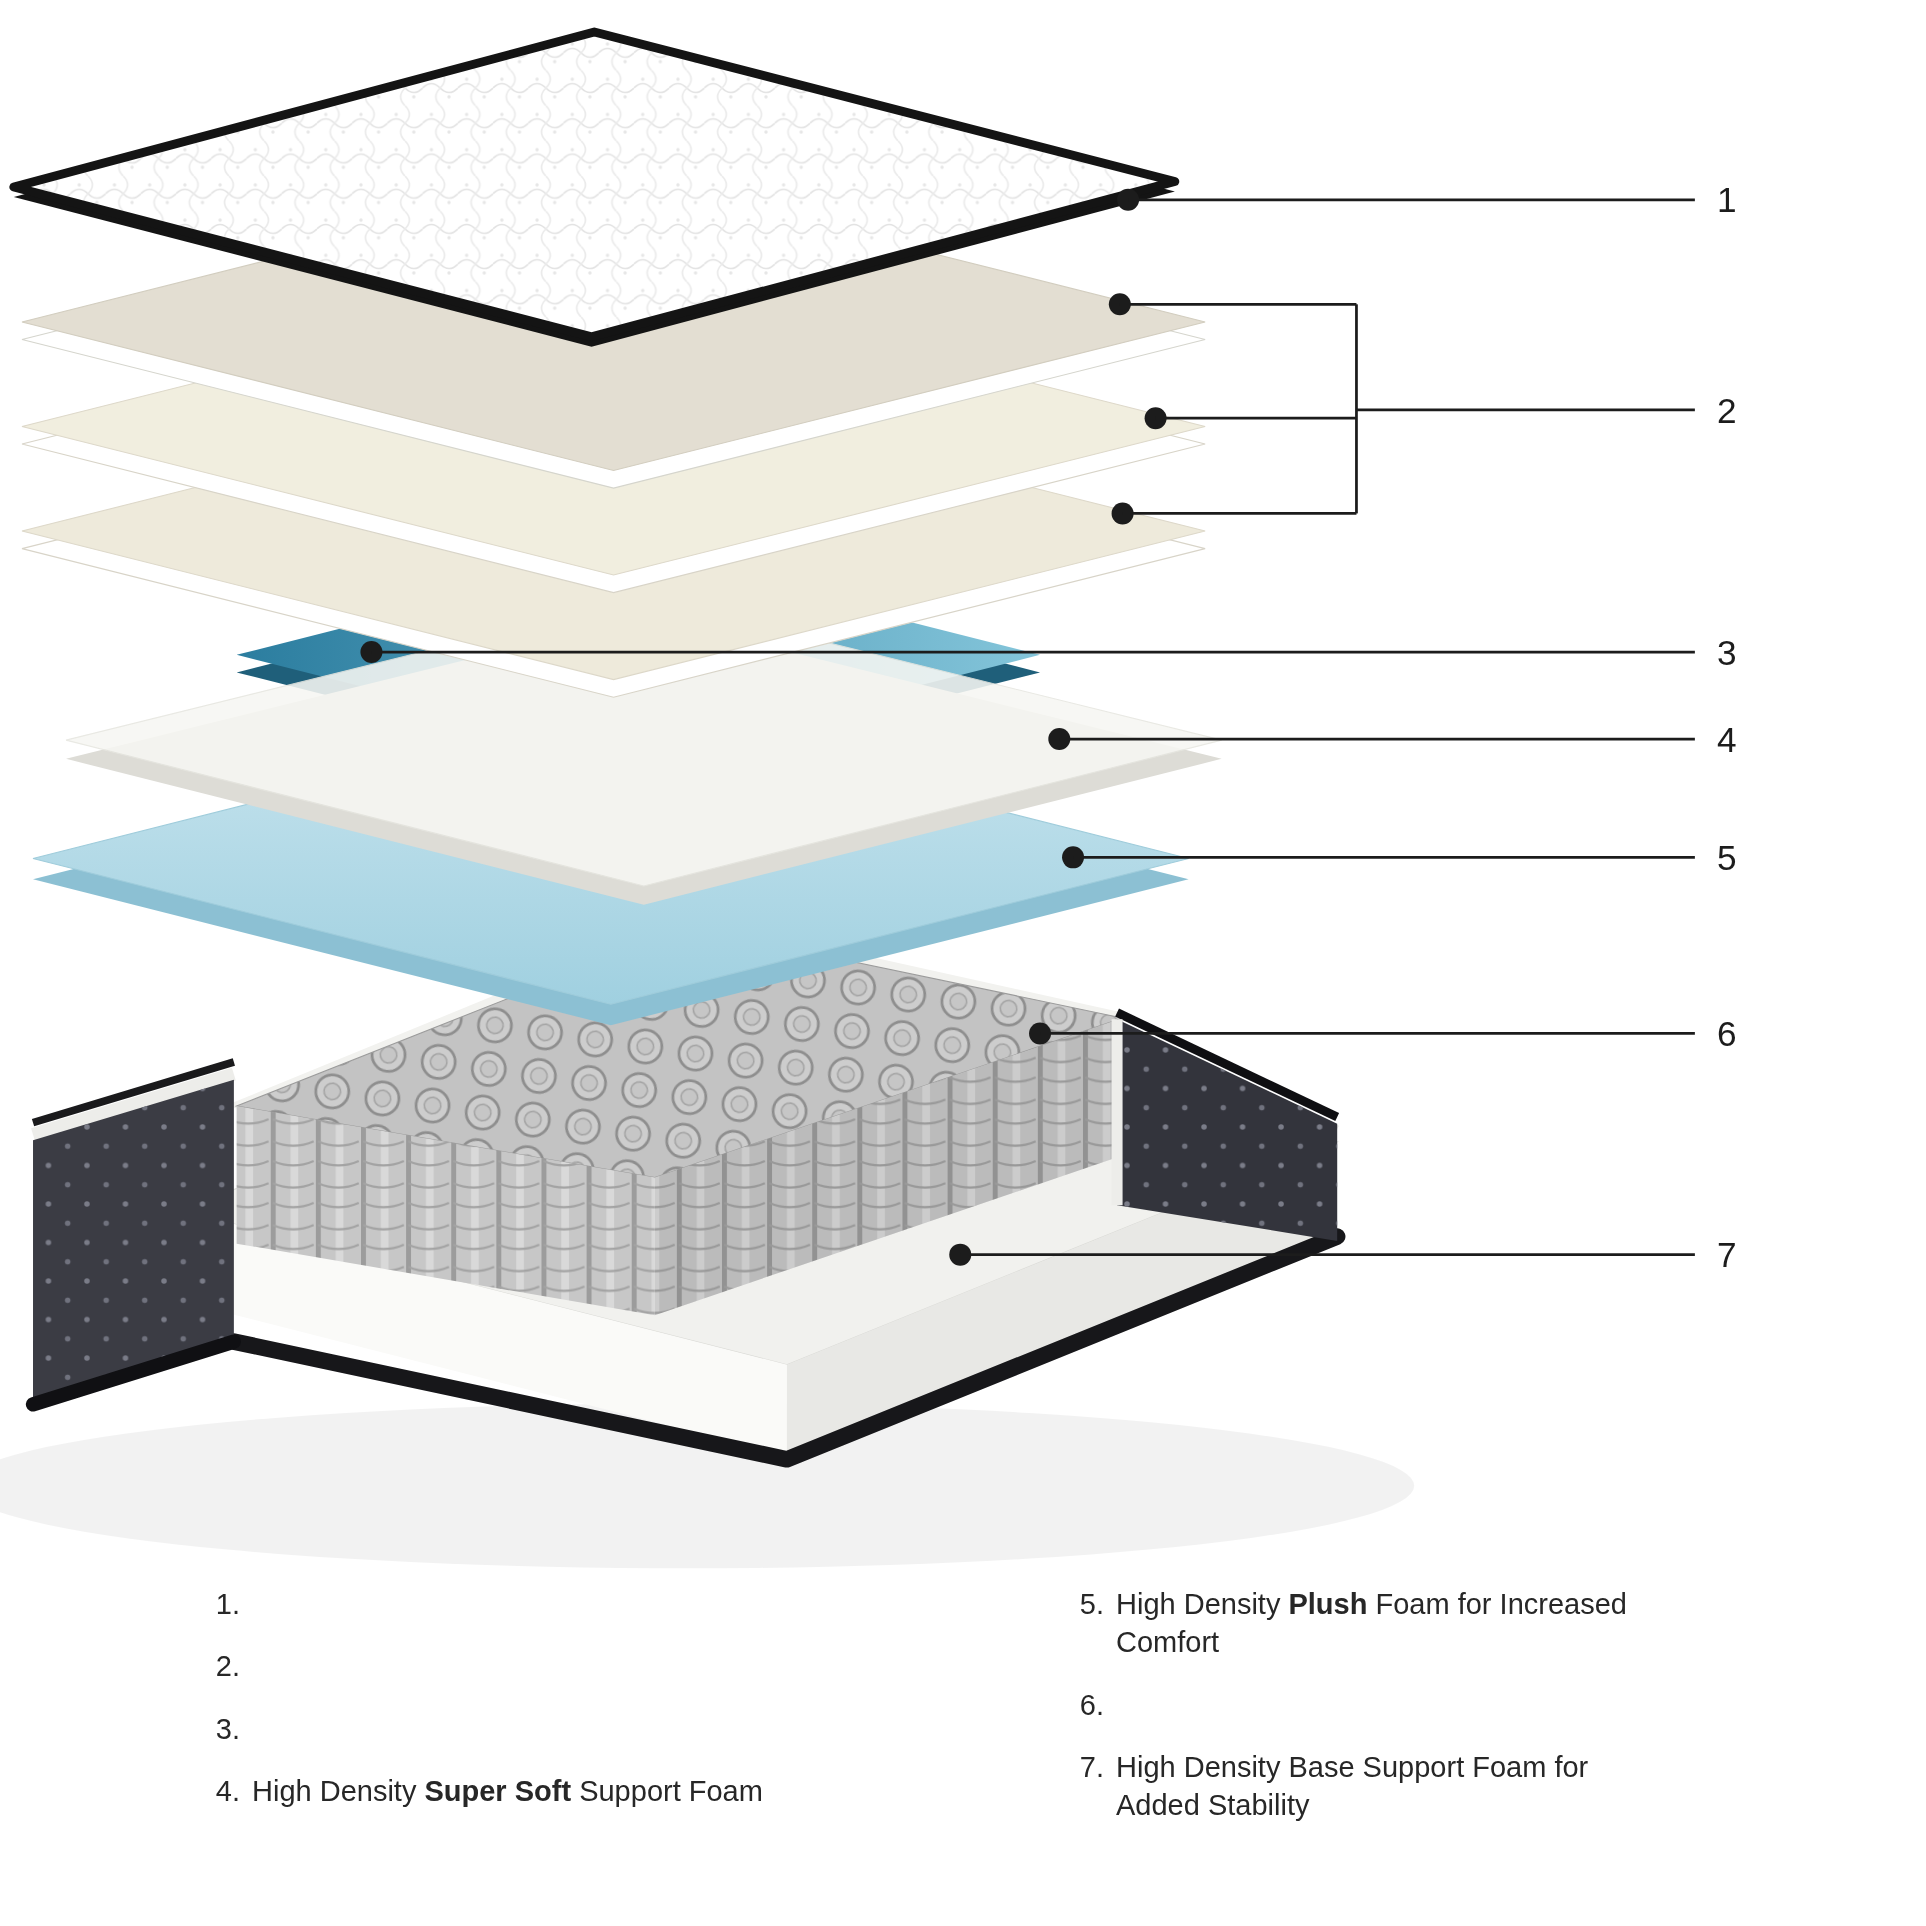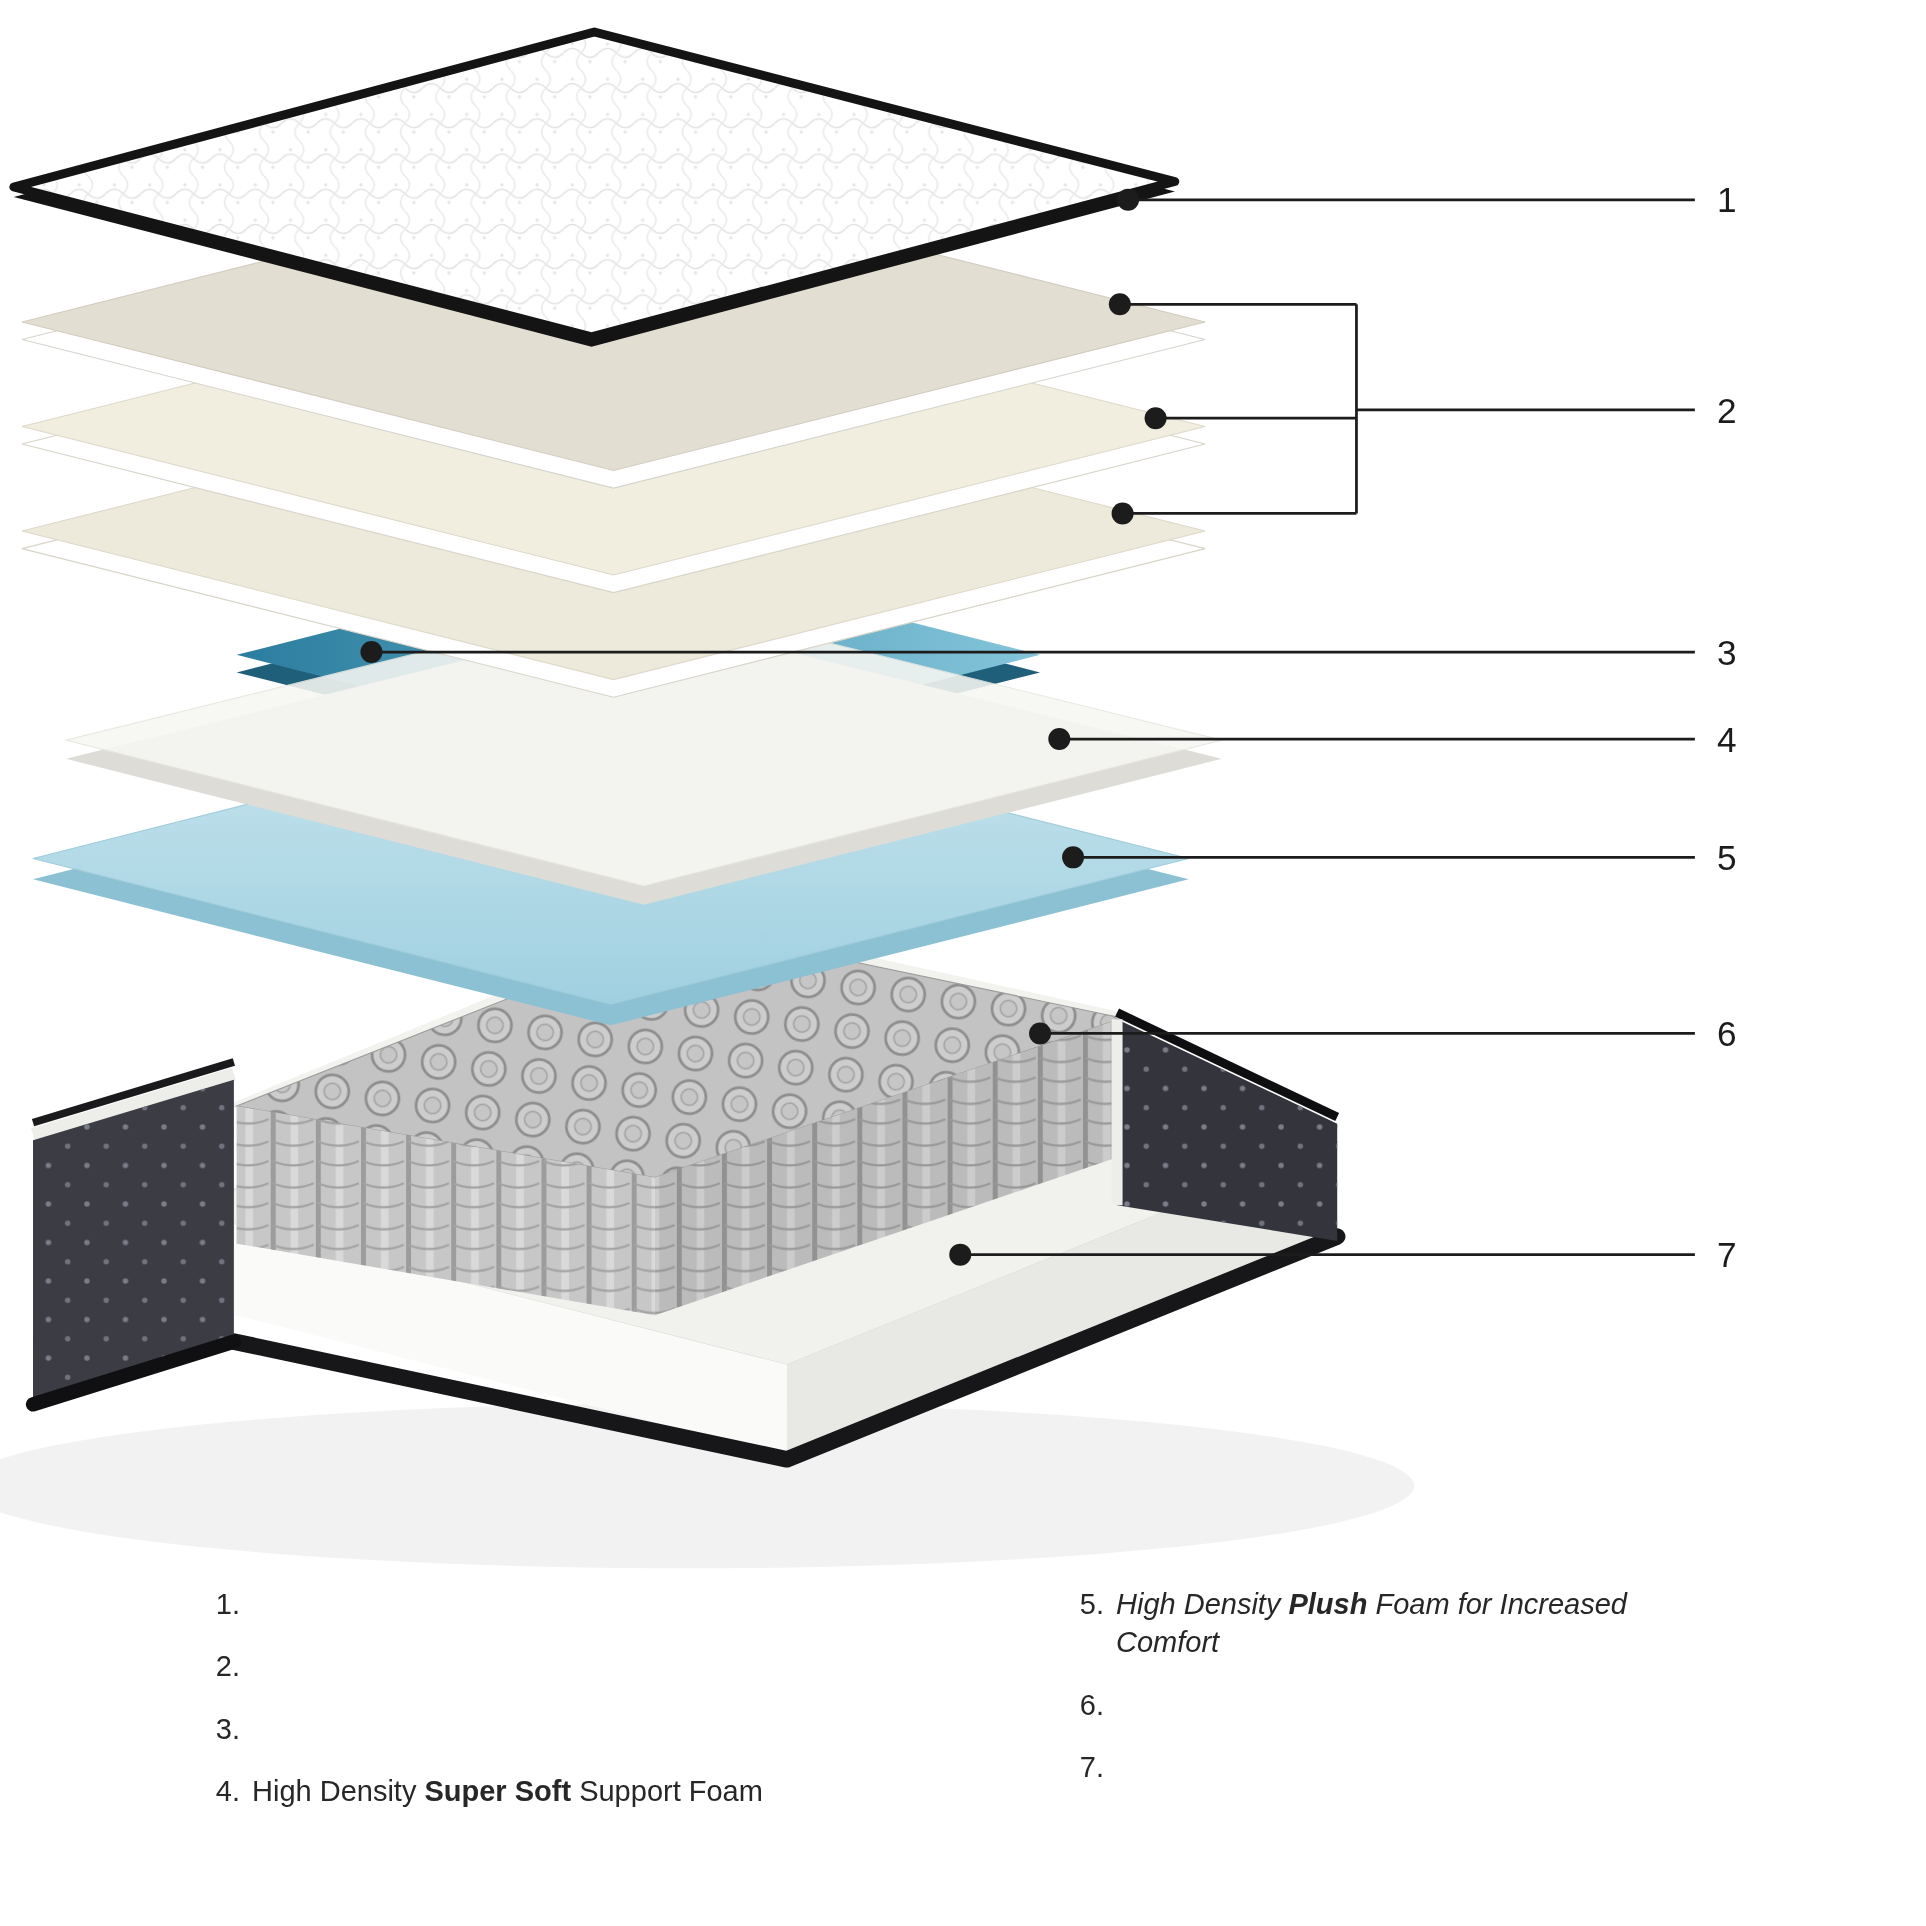--- a/index.html
+++ b/index.html
@@ -8,21 +8,21 @@
     font-family:"Liberation Sans",sans-serif;overflow:hidden;
   }
   svg.diagram{position:absolute;left:0;top:0;}
   .callout-num{font-family:"Liberation Sans",sans-serif;font-size:64px;fill:#1c1c1c;}
   .legend-col{position:absolute;top:1585px;color:#272727;font-size:29px;line-height:1.32;}
   .legend-col.left{left:198px;width:781px;}
   .legend-col.right{left:1062px;width:616px;}
   .legend-item{display:grid;grid-template-columns:42px 1fr;column-gap:12px;margin-bottom:24px;}
   .legend-num{text-align:right;}
   .legend-text{max-width:699px;}
-  .legend-col.right .legend-text{max-width:523px;font-style:italic;}
+  .legend-col.right .legend-text{max-width:523px;}
   .legend-text b{font-weight:bold;}
 </style>
 </head>
 <body>
 
 <div class="canvas">
 
 <svg class="diagram" width="1926" height="1926" viewBox="0 0 3500 3500">
   <defs>
     <pattern id="coverPat" width="64" height="64" patternUnits="userSpaceOnUse">
@@ -185,17 +185,18 @@
 <div class="legend-col right">
   <div class="legend-item">
     <div class="legend-num">5.</div>
     <div class="legend-text"><span>High Density </span><b>Plush</b><span> Foam for Increased Comfort</span></div>
   </div>
   <div class="legend-item">
     <div class="legend-num">6.</div>
   </div>
   <div class="legend-item">
     <div class="legend-num">7.</div>
+    <div class="legend-text"><span>High Density Base Support Foam for Added Stability</span><b></b><span></span></div>
   </div>
 </div>
 
 </div>
 
 
 </body></html>

